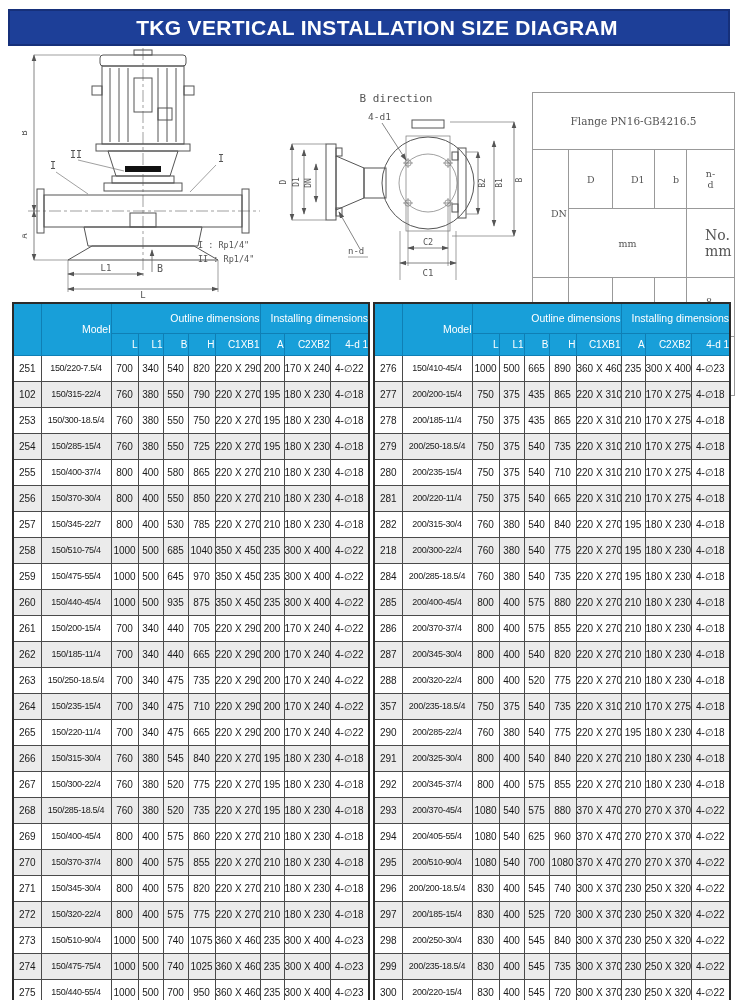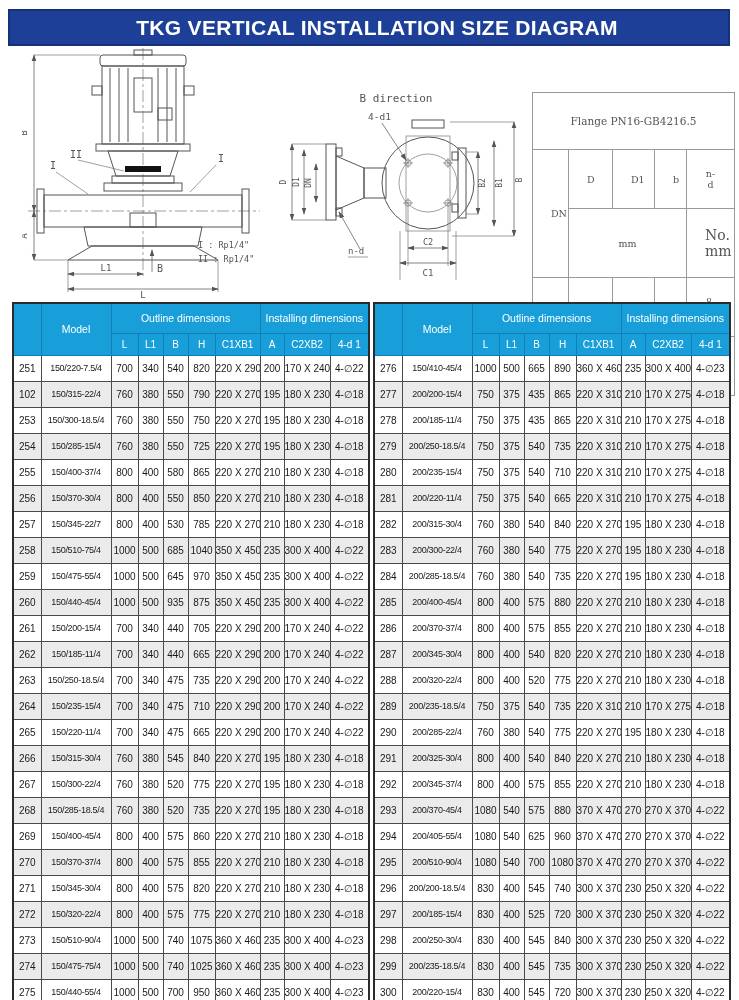--- a/index.html
+++ b/index.html
@@ -19,21 +19,21 @@
   .flange{position:absolute;left:532px;top:92px;width:202px;border-collapse:collapse;
         font-family:"DejaVu Serif",serif;font-size:9.5px;color:#555;table-layout:fixed;}
   .flange td{border:1px solid #999;text-align:center;padding:18px;height:17px;overflow:hidden;}
   .flange .ft-title{height:20px;font-size:10.5px;}
   .flange .ft-small{font-size:14px;margin-left:36px;}
   
   .size-table{position:absolute;top:302px;width:357px;border-collapse:collapse;table-layout:fixed;
         font-size:10px;color:#1a1a1a;border:2px solid #2b2b2b;}
   .size-table th,.size-table td{border:1px solid #4a4a4a;padding:0;text-align:center;overflow:hidden;
         white-space:nowrap;font-weight:normal;}
-  .size-table thead th{background:#189fd9;color:#ffffff;border-color:#0f7fb5;}
+  .size-table thead th{background:#189fd9;color:#ffffff;border-color:#0f7fb5;text-align:right;}
   .size-table .grp{height:30px;font-size:10.5px;}
   .size-table .sub th{height:21px;font-size:10px;}
   .size-table tbody td{height:25px;background:#ffffff;}
   .size-table tbody tr:nth-child(even) td{background:#ebebeb;}
   .size-table tbody td:nth-child(2){font-size:9px;letter-spacing:-.3px;}
   .tbl-left{left:12px;}
   .tbl-right{left:373px;}
 </style>
 </head>
 <body>
@@ -667,21 +667,21 @@
           <td>760</td>
           <td>380</td>
           <td>540</td>
           <td>840</td>
           <td>220 X 270</td>
           <td>195</td>
           <td>180 X 230</td>
           <td>4-∅18</td>
         </tr>
         <tr>
-          <td>283</td>
+          <td>218</td>
           <td>200/300-22/4</td>
           <td>760</td>
           <td>380</td>
           <td>540</td>
           <td>775</td>
           <td>220 X 270</td>
           <td>195</td>
           <td>180 X 230</td>
           <td>4-∅18</td>
         </tr>
@@ -739,21 +739,21 @@
           <td>800</td>
           <td>400</td>
           <td>520</td>
           <td>775</td>
           <td>220 X 270</td>
           <td>210</td>
           <td>180 X 230</td>
           <td>4-∅18</td>
         </tr>
         <tr>
-          <td>289</td>
+          <td>357</td>
           <td>200/235-18.5/4</td>
           <td>750</td>
           <td>375</td>
           <td>540</td>
           <td>735</td>
           <td>220 X 310</td>
           <td>210</td>
           <td>170 X 275</td>
           <td>4-∅18</td>
         </tr>

